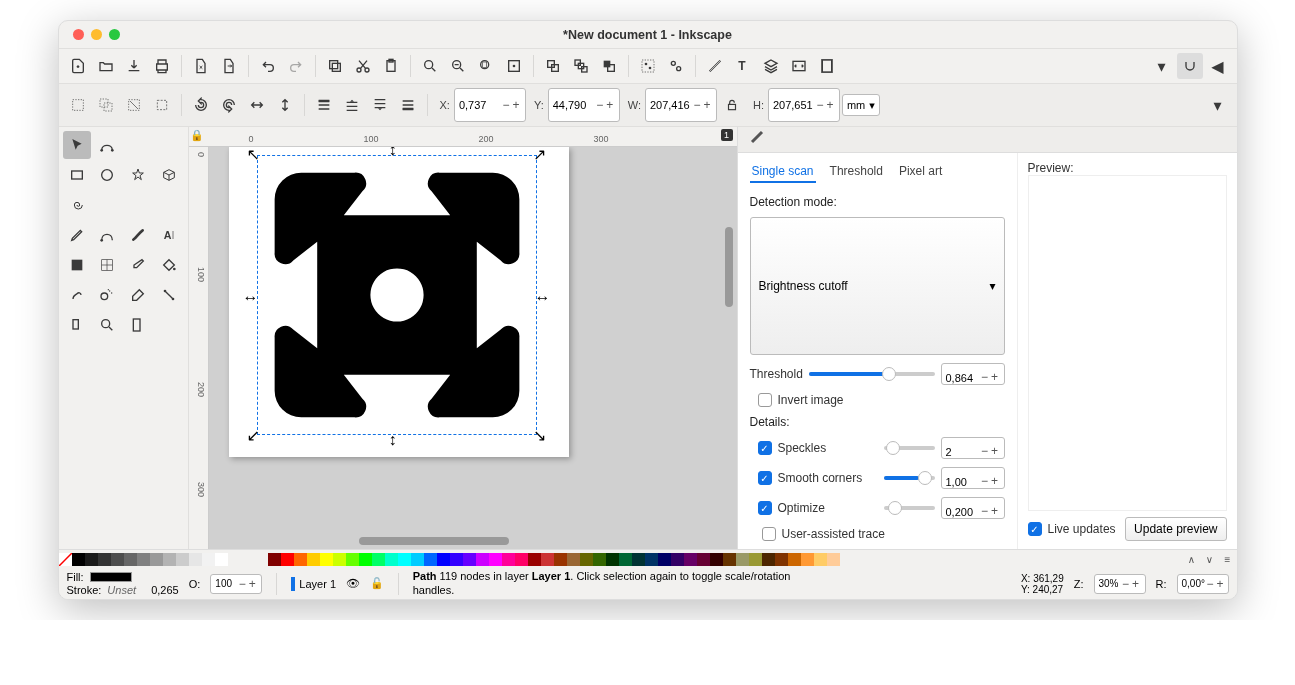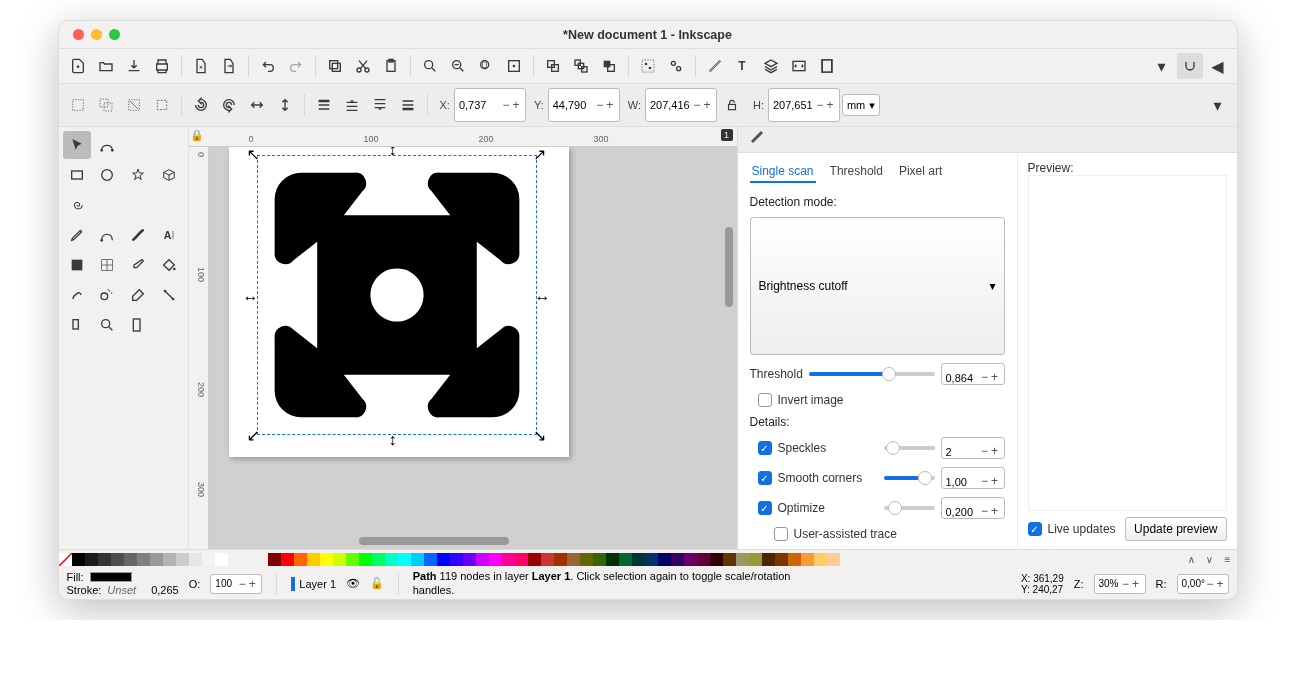--- a/index.html
+++ b/index.html
@@ -645,21 +645,21 @@
                 <div class="thumb" style="left:8%"></div>
               </div>
             <div class="spin">
                 <span>0,200</span>
                 <div class="spinbtns">
                   <span>−</span>
                   <span>+</span>
                 </div>
               </div>
           </div>
-          <div class="row" style="margin-left:24px;">
+          <div class="row" style="margin-left:12px;">
             <span class="chk"></span>
             <span class="label">User-assisted trace</span>
           </div>
         </div>
         <div class="preview-area">
           <div class="label">Preview:</div>
           <div class="preview-canvas"></div>
           <div class="preview-foot">
             <div class="row">
               <span class="chk on">✓</span>

